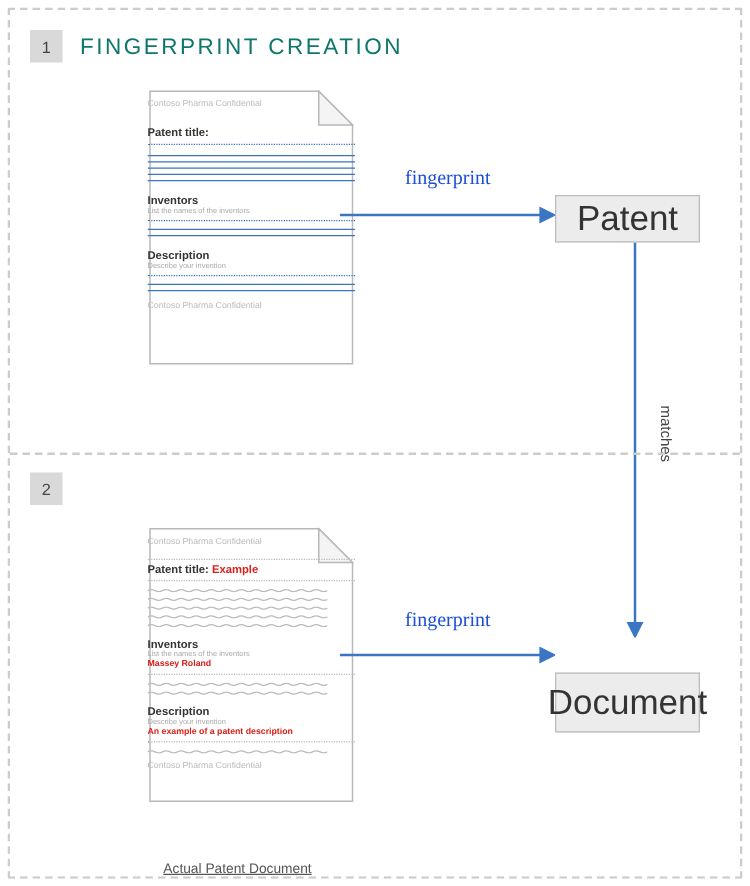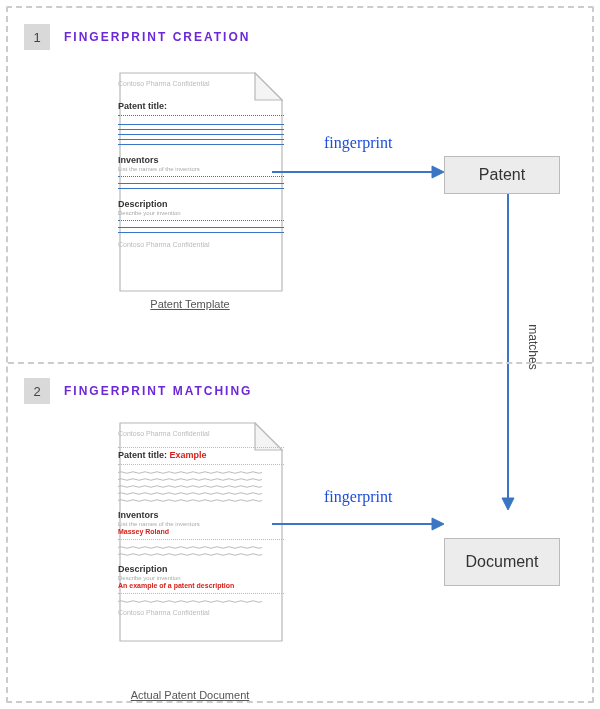--- a/index.html
+++ b/index.html
@@ -39,24 +39,24 @@
     width: 26px; height: 26px;
     background: #d9d9d9;
     display: flex;
     align-items: center;
     justify-content: center;
     font-size: 13px;
     font-weight: 400;
     color: #444;
   }
   .htext {
-    font-size: 12px;
-    font-weight: 700;
+    font-size: 18px;
+    font-weight: 400;
     letter-spacing: 2px;
-    color: #6d28d9;
+    color: #0f766e;
   }
 
   
   .doc {
     position: absolute;
     width: 186px;
     height: 220px;
     background: #fff;
   }
   .doc1 { top: 64px; left: 100px; }
@@ -133,21 +133,21 @@
   }
 
   
   .node {
     position: absolute;
     background: #ececec;
     border: 1px solid #bbb;
     display: flex;
     align-items: center;
     justify-content: center;
-    font-size: 16px;
+    font-size: 28px;
     color: #333;
     font-weight: 400;
   }
   .node-patent { top: 148px; left: 436px; width: 116px; height: 38px; }
   .node-document { top: 146px; left: 436px; width: 116px; height: 48px; margin-top: 30px; } 
 
   
   .arrow {
     position: absolute;
     stroke: #3a76c4;
@@ -215,21 +215,20 @@
 
         <div class="fieldlabel" style="margin-top:10px">Description</div>
         <div class="subtext">Describe your invention</div>
         <div class="dotline"></div>
         <div class="blueline" style="margin-top:6px"></div>
         <div class="blueline"></div>
 
         <div class="smalltext" style="margin-top:8px">Contoso Pharma Confidential</div>
       </div>
     </div>
-    <div class="doclabel doclabel1">Patent Template</div>
 
     <svg class="arrow" style="top:142px;left:264px;width:172px;height:30px">
       <line x1="0" y1="22" x2="160" y2="22" stroke="#3a76c4" stroke-width="2"></line>
       <polygon points="160,16 172,22 160,28" fill="#3a76c4"></polygon>
     </svg>
     <div class="arrowlabel al1">fingerprint</div>
 
     <div class="node node-patent">Patent</div>
   </div>
 
@@ -239,21 +238,20 @@
   </svg>
   <div class="al-matches-wrap">
     <div class="al-matches">matches</div>
   </div>
 
   <div class="divider"></div>
 
   <div class="section sec2">
     <div class="heading">
       <div class="numbox">2</div>
-      <div class="htext">FINGERPRINT MATCHING</div>
     </div>
 
     <div class="doc doc2">
       <svg class="docshape" viewBox="0 0 164 220">
         <path d="M1 1 H136 L163 28 V219 H1 Z" fill="#fff" stroke="#b8b8b8" stroke-width="1.2"></path>
         <path d="M136 1 V28 H163 Z" fill="#f4f4f4" stroke="#b8b8b8" stroke-width="1.2"></path>
       </svg>
       <div class="docinner">
         <div class="smalltext">Contoso Pharma Confidential</div>
 

